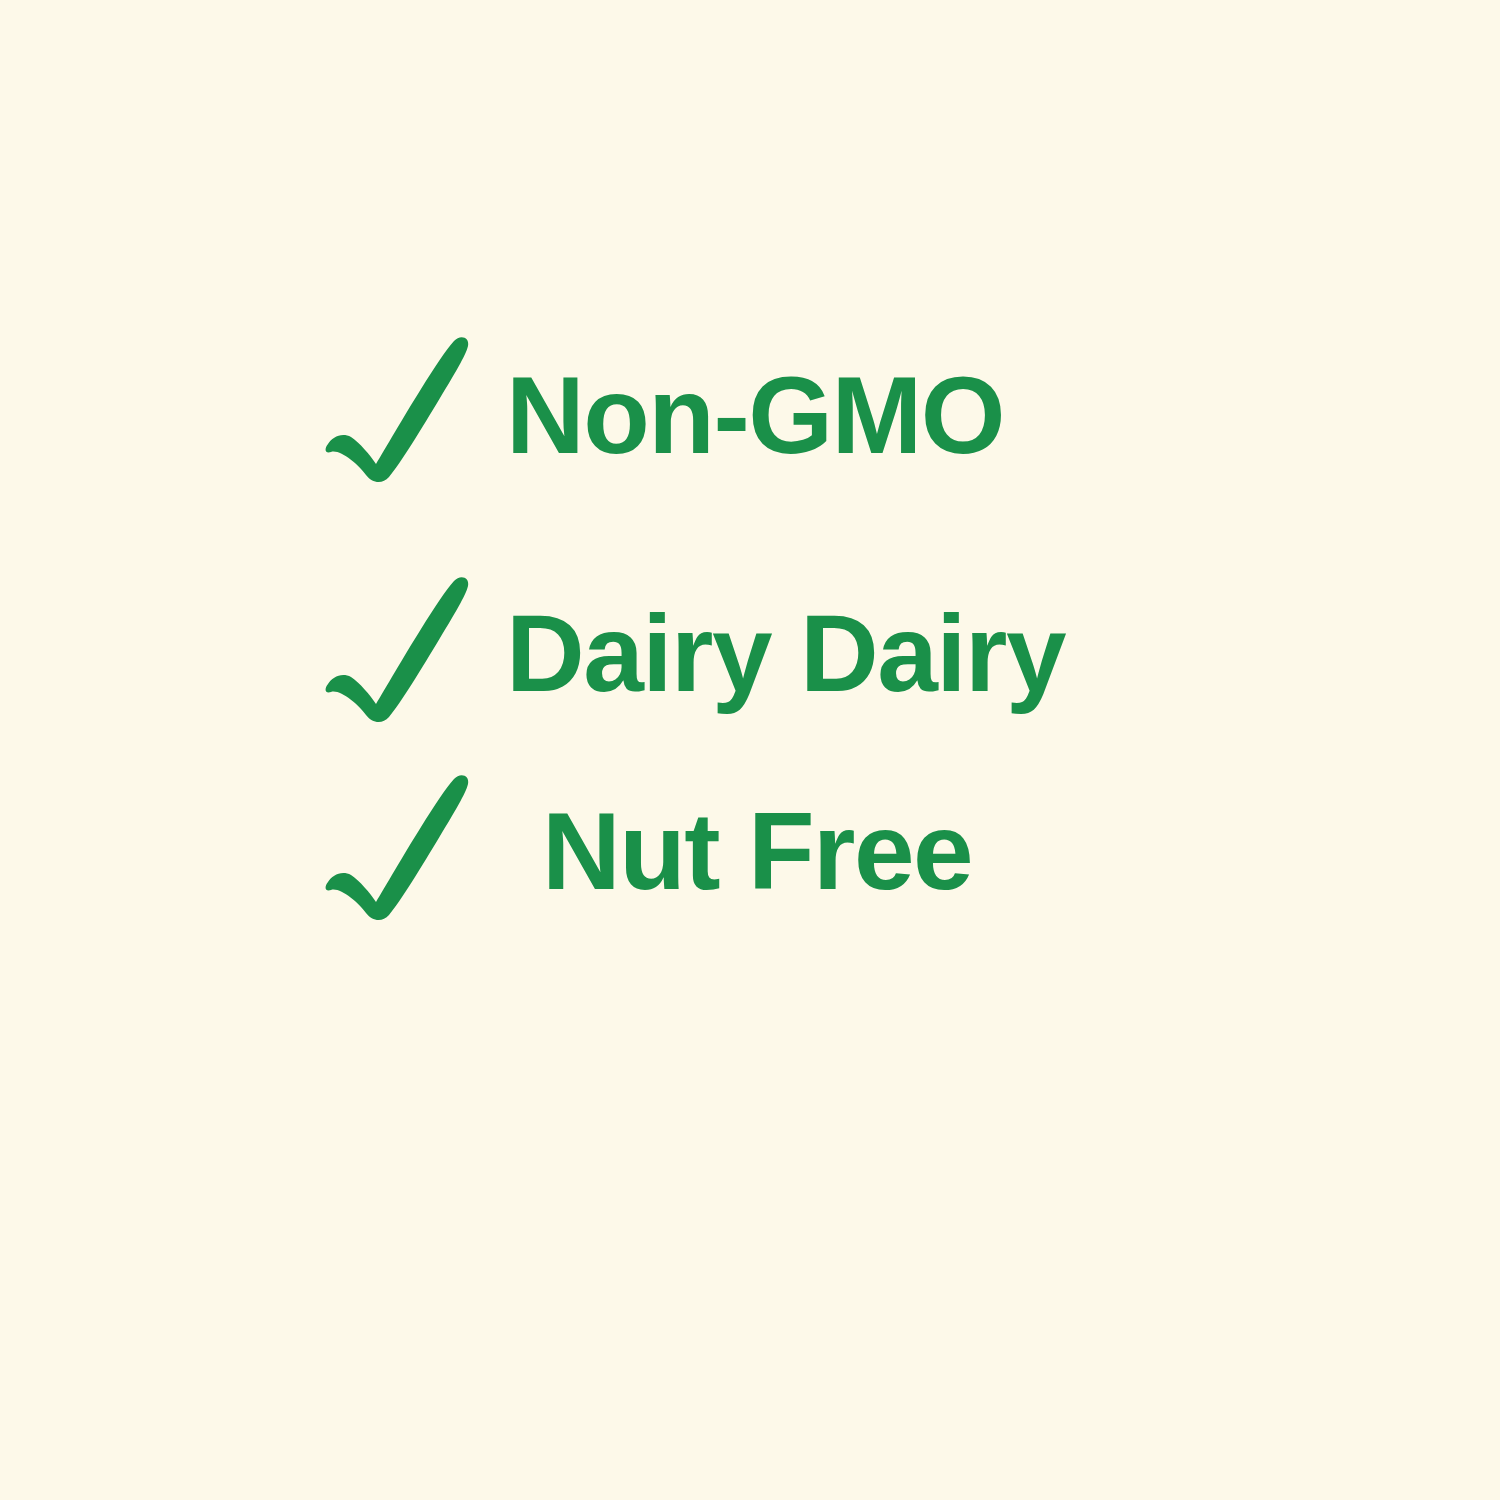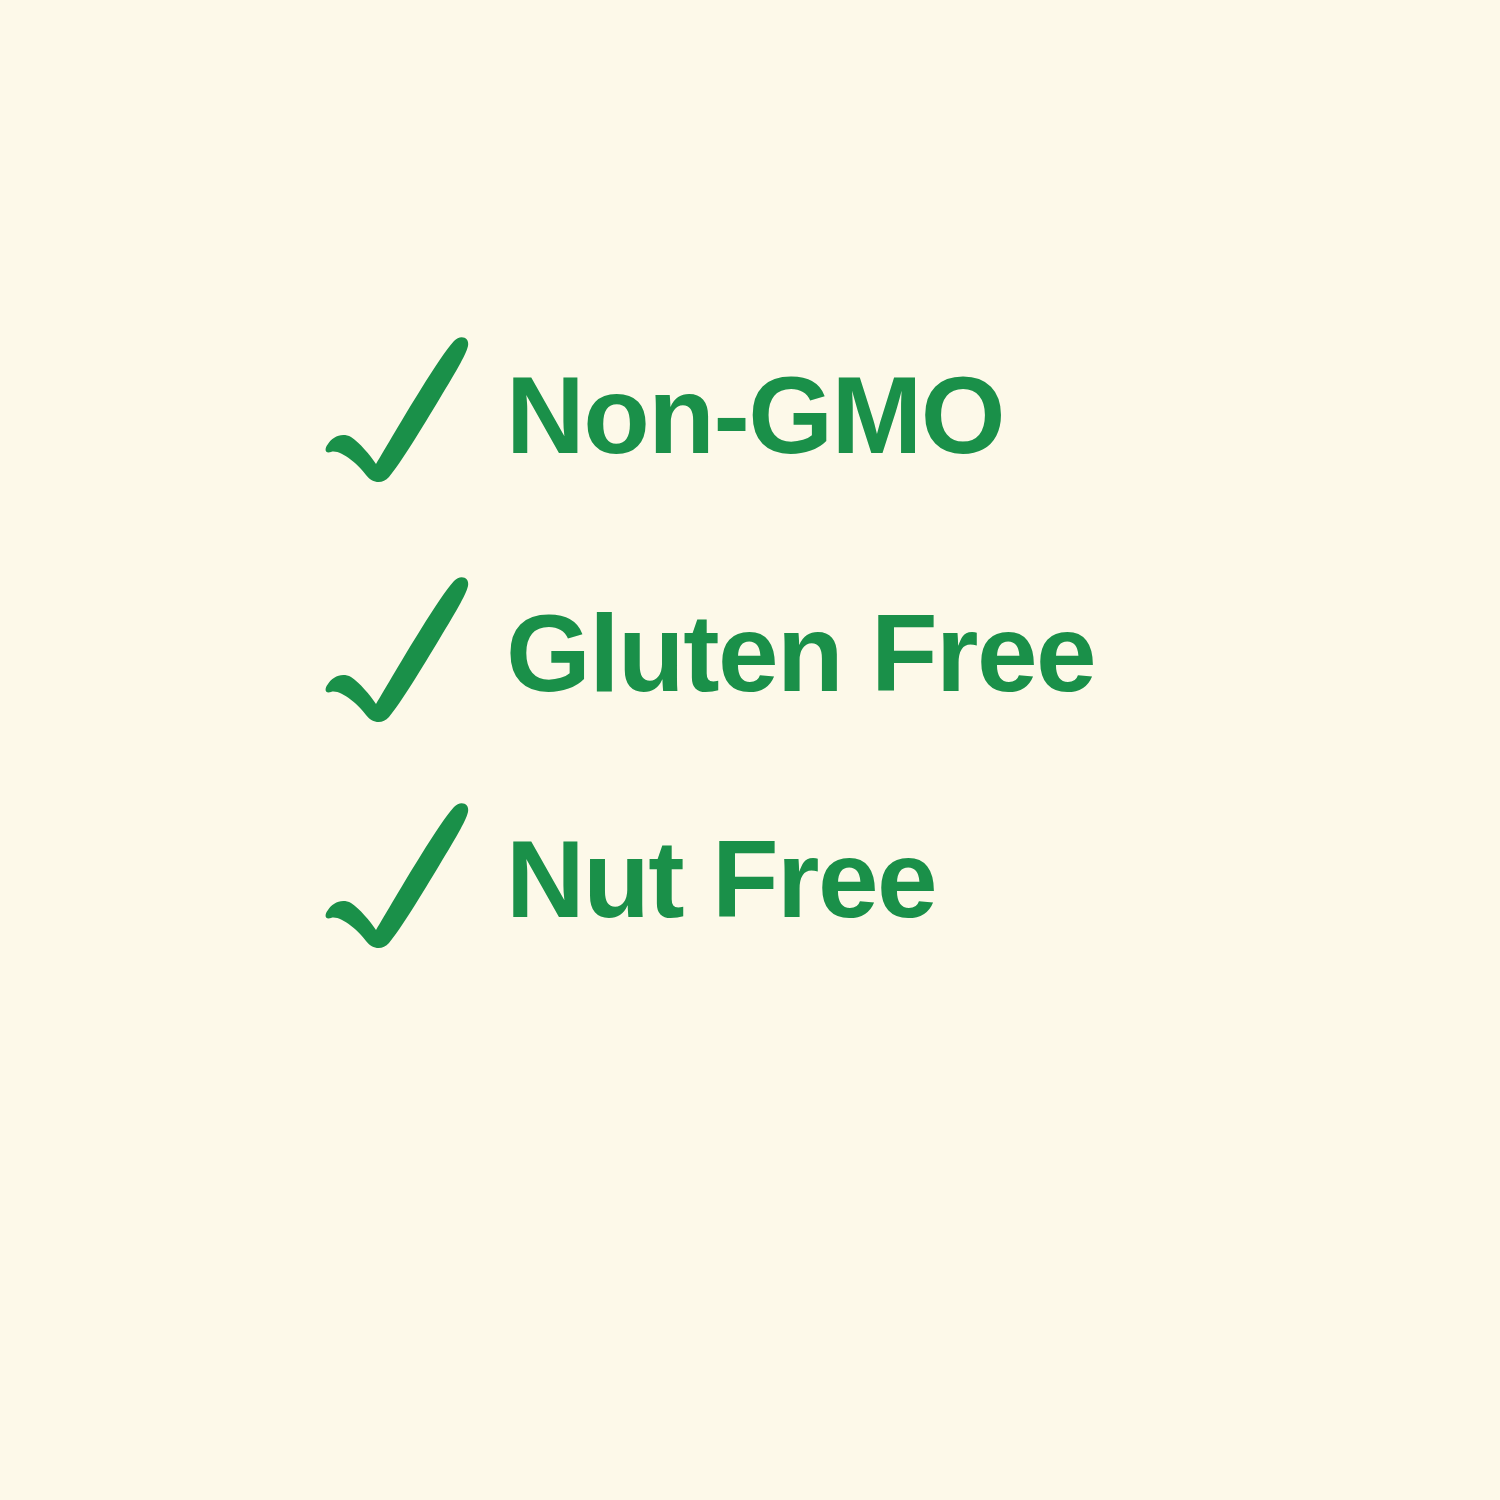--- a/index.html
+++ b/index.html
@@ -38,21 +38,21 @@
     position: absolute;
     left: 318px;
     display: flex;
     align-items: center;
     height: 170px;
   }
 
   
   .claim-row.row-0 { top: 322px; }
   .claim-row.row-1 { top: 562px; }
-  .claim-row.row-2 { top: 788px; }
+  .claim-row.row-2 { top: 760px; gap: 36px; }
   .claim-row.row-3 { top: 1032px; }
 
   .check-icon {
     flex: 0 0 auto;
     width: 158px;
     height: 152px;
     display: block;
   }
   .check-icon svg {
     display: block;
@@ -97,21 +97,21 @@
       </span>
       <span class="claim-label" style="color: rgb(26, 144, 73);">Non-GMO</span>
     </li>
 
     <li class="claim-row row-1">
       <span class="check-icon">
         <svg viewBox="0 0 158 152" xmlns="http://www.w3.org/2000/svg" aria-hidden="true">
           <path d="M10 113 C 14 106, 24 101, 33 106 C 42 112, 52 124, 58 133 C 66 120, 86 85, 103 58 C 116 37, 128 19, 136 10 C 142 3, 152 6, 150 15 C 148 24, 136 44, 122 67 C 104 97, 82 133, 71 146 C 64 154, 54 152, 48 144 C 40 133, 22 118, 13 121 C 7 123, 6 118, 10 113 Z" fill="#1a9049"></path>
         </svg>
       </span>
-      <span class="claim-label" style="color: rgb(26, 144, 73);">Gluten Free</span>
+      <span class="claim-label" style="color: rgb(26, 144, 73);">Dairy Dairy</span>
     </li>
 
     <li class="claim-row row-2">
       <span class="check-icon">
         <svg viewBox="0 0 158 152" xmlns="http://www.w3.org/2000/svg" aria-hidden="true">
           <path d="M10 113 C 14 106, 24 101, 33 106 C 42 112, 52 124, 58 133 C 66 120, 86 85, 103 58 C 116 37, 128 19, 136 10 C 142 3, 152 6, 150 15 C 148 24, 136 44, 122 67 C 104 97, 82 133, 71 146 C 64 154, 54 152, 48 144 C 40 133, 22 118, 13 121 C 7 123, 6 118, 10 113 Z" fill="#1a9049"></path>
         </svg>
       </span>
       <span class="claim-label" style="color: rgb(26, 144, 73);">Nut Free</span>
     </li>

